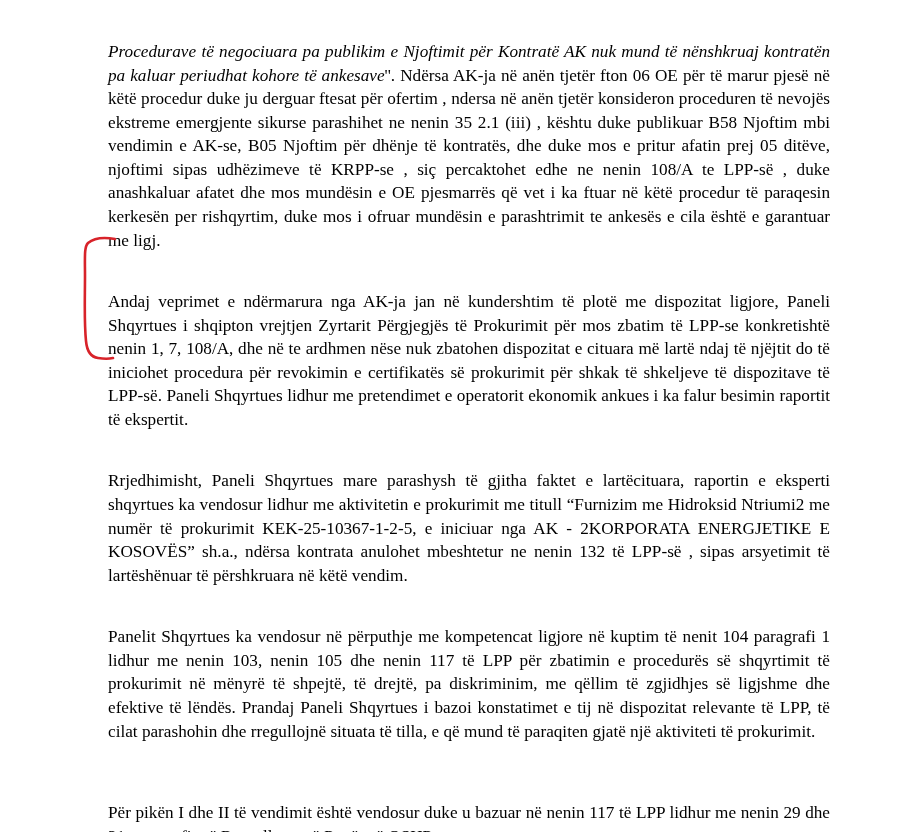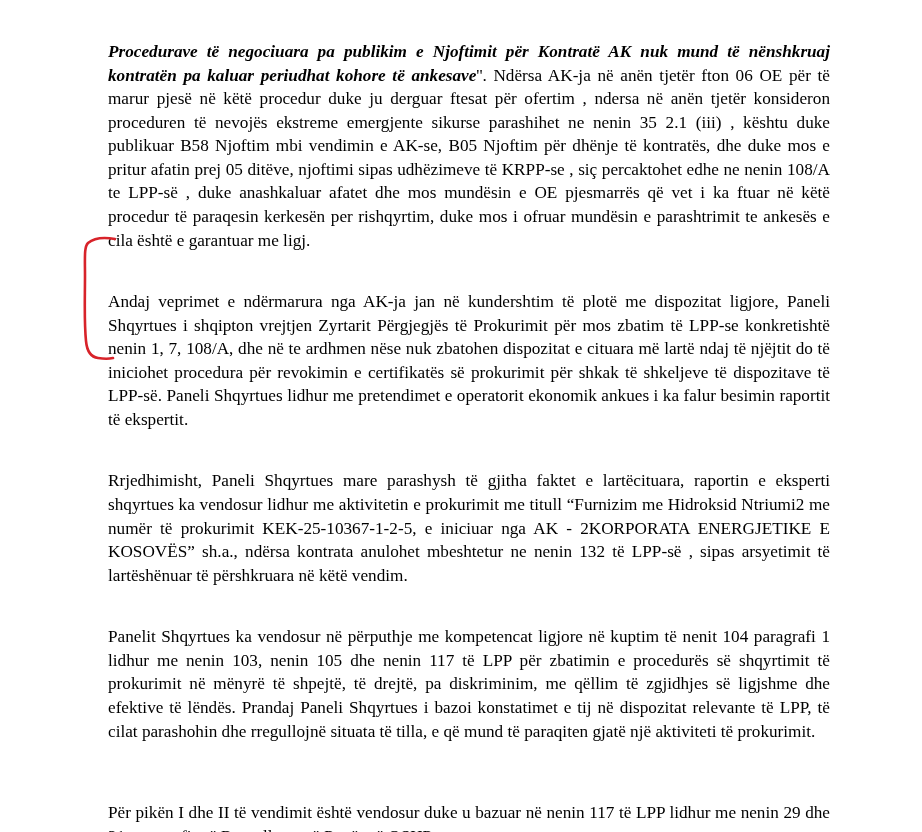--- a/index.html
+++ b/index.html
@@ -32,21 +32,20 @@
     line-height: 1.37;
     text-align: justify;
     text-justify: inter-word;
     hyphens: none;
   }
   p.para + p.para {
     margin-top: 14px;
   }
   .italic {
     font-style: italic;
-    font-weight: bold;
   }
   .gap-lg {
     margin-top: 38px !important;
   }
   .gap-xl {
     margin-top: 58px !important;
   }
   
   .annotation {
     position: absolute;

